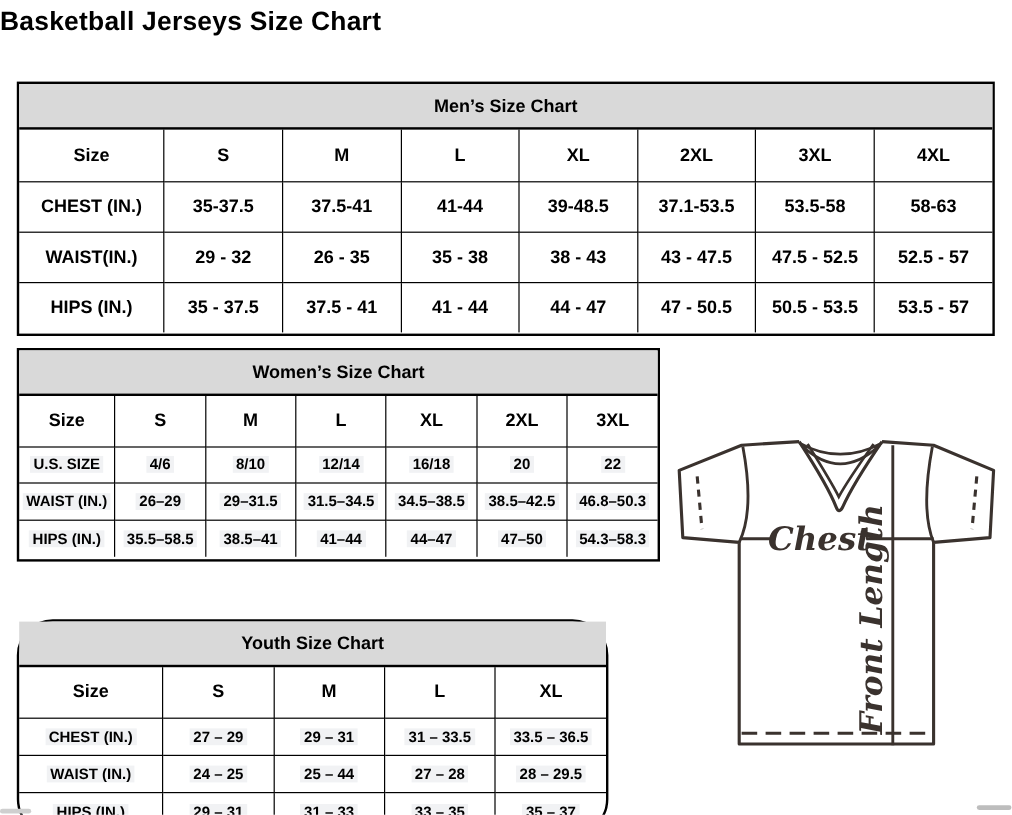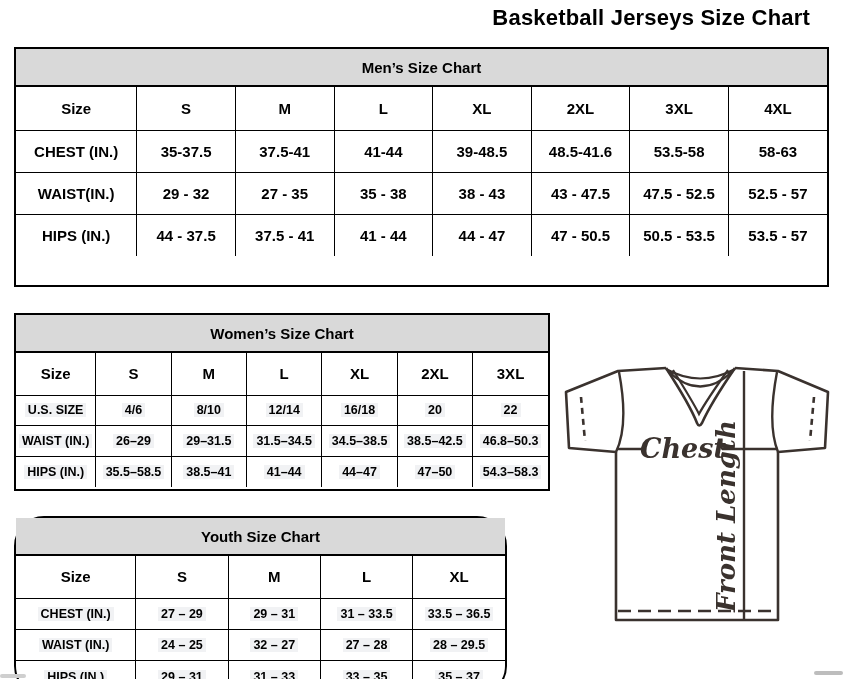--- a/index.html
+++ b/index.html
@@ -6,21 +6,21 @@
   html,body { width:843px; height:679px; }
   body {
     position:relative;
     background:#ffffff;
     font-family:"Liberation Sans", sans-serif;
     overflow:hidden;
     color:#000;
   }
   .page-title {
     position:absolute; top:5px; left:0; width:810px;
-    text-align:right; font-size:22px; font-weight:bold;
+    text-align:left; font-size:22px; font-weight:bold;
     letter-spacing:.2px;
   }
   .panel {
     position:absolute;
     border:2px solid #000;
     background:#fff;
     display:flex; flex-direction:column;
   }
   .panel-title {
     flex:0 0 38px;
@@ -34,22 +34,22 @@
     border:1px solid #000;
     text-align:center; vertical-align:middle;
     font-weight:bold; padding:0;
     white-space:nowrap;
   }
   thead th { border-top:none;margin-top:16px; }
   tr > *:first-child { border-left:none; }
   tr > *:last-child { border-right:none; }
   tbody tr:last-child > * { border-bottom:none; }
 
-  .panel--men   { left:14px; top:47px;  width:815px; height:240px; }
-  .panel--women { left:14px; top:313px; width:536px; height:178px; }
+  .panel--men   { left:14px; top:68px;  width:815px; height:212px; }
+  .panel--women { left:14px; top:290px; width:536px; height:178px; }
   .panel--youth { left:14px; top:516px; width:493px; height:180px;border-radius:30px; }
 
   .panel--men table   { height:168px; }
   .panel--women table { height:134px; }
   .panel--youth table { height:136px; }
 
   .panel--men thead tr   { height:43px; font-size:15px; }
   .panel--men tbody tr   { height:42px; font-size:15px; }
   .panel--men tr > *:first-child { width:14.9%; }
 
@@ -98,37 +98,37 @@
           <th><span class="cell-text">4XL</span></th>
         </tr>
       </thead>
       <tbody>
         <tr>
           <th><span class="cell-text">CHEST (IN.)</span></th>
           <td><span class="cell-text">35-37.5</span></td>
           <td><span class="cell-text">37.5-41</span></td>
           <td><span class="cell-text">41-44</span></td>
           <td><span class="cell-text">39-48.5</span></td>
-          <td><span class="cell-text">48.5-41.6</span></td>
+          <td><span class="cell-text">37.1-53.5</span></td>
           <td><span class="cell-text">53.5-58</span></td>
           <td><span class="cell-text">58-63</span></td>
         </tr>
         <tr>
           <th><span class="cell-text">WAIST(IN.)</span></th>
           <td><span class="cell-text">29 - 32</span></td>
-          <td><span class="cell-text">27 - 35</span></td>
+          <td><span class="cell-text">26 - 35</span></td>
           <td><span class="cell-text">35 - 38</span></td>
           <td><span class="cell-text">38 - 43</span></td>
           <td><span class="cell-text">43 - 47.5</span></td>
           <td><span class="cell-text">47.5 - 52.5</span></td>
           <td><span class="cell-text">52.5 - 57</span></td>
         </tr>
         <tr>
           <th><span class="cell-text">HIPS (IN.)</span></th>
-          <td><span class="cell-text">44 - 37.5</span></td>
+          <td><span class="cell-text">35 - 37.5</span></td>
           <td><span class="cell-text">37.5 - 41</span></td>
           <td><span class="cell-text">41 - 44</span></td>
           <td><span class="cell-text">44 - 47</span></td>
           <td><span class="cell-text">47 - 50.5</span></td>
           <td><span class="cell-text">50.5 - 53.5</span></td>
           <td><span class="cell-text">53.5 - 57</span></td>
         </tr>
       </tbody>
     </table>
 </section>
@@ -195,21 +195,21 @@
         <tr>
           <th><span class="cell-text">CHEST (IN.)</span></th>
           <td><span class="cell-text">27 – 29</span></td>
           <td><span class="cell-text">29 – 31</span></td>
           <td><span class="cell-text">31 – 33.5</span></td>
           <td><span class="cell-text">33.5 – 36.5</span></td>
         </tr>
         <tr>
           <th><span class="cell-text">WAIST (IN.)</span></th>
           <td><span class="cell-text">24 – 25</span></td>
-          <td><span class="cell-text">32 – 27</span></td>
+          <td><span class="cell-text">25 – 44</span></td>
           <td><span class="cell-text">27 – 28</span></td>
           <td><span class="cell-text">28 – 29.5</span></td>
         </tr>
         <tr>
           <th><span class="cell-text">HIPS (IN.)</span></th>
           <td><span class="cell-text">29 – 31</span></td>
           <td><span class="cell-text">31 – 33</span></td>
           <td><span class="cell-text">33 – 35</span></td>
           <td><span class="cell-text">35 – 37</span></td>
         </tr>

